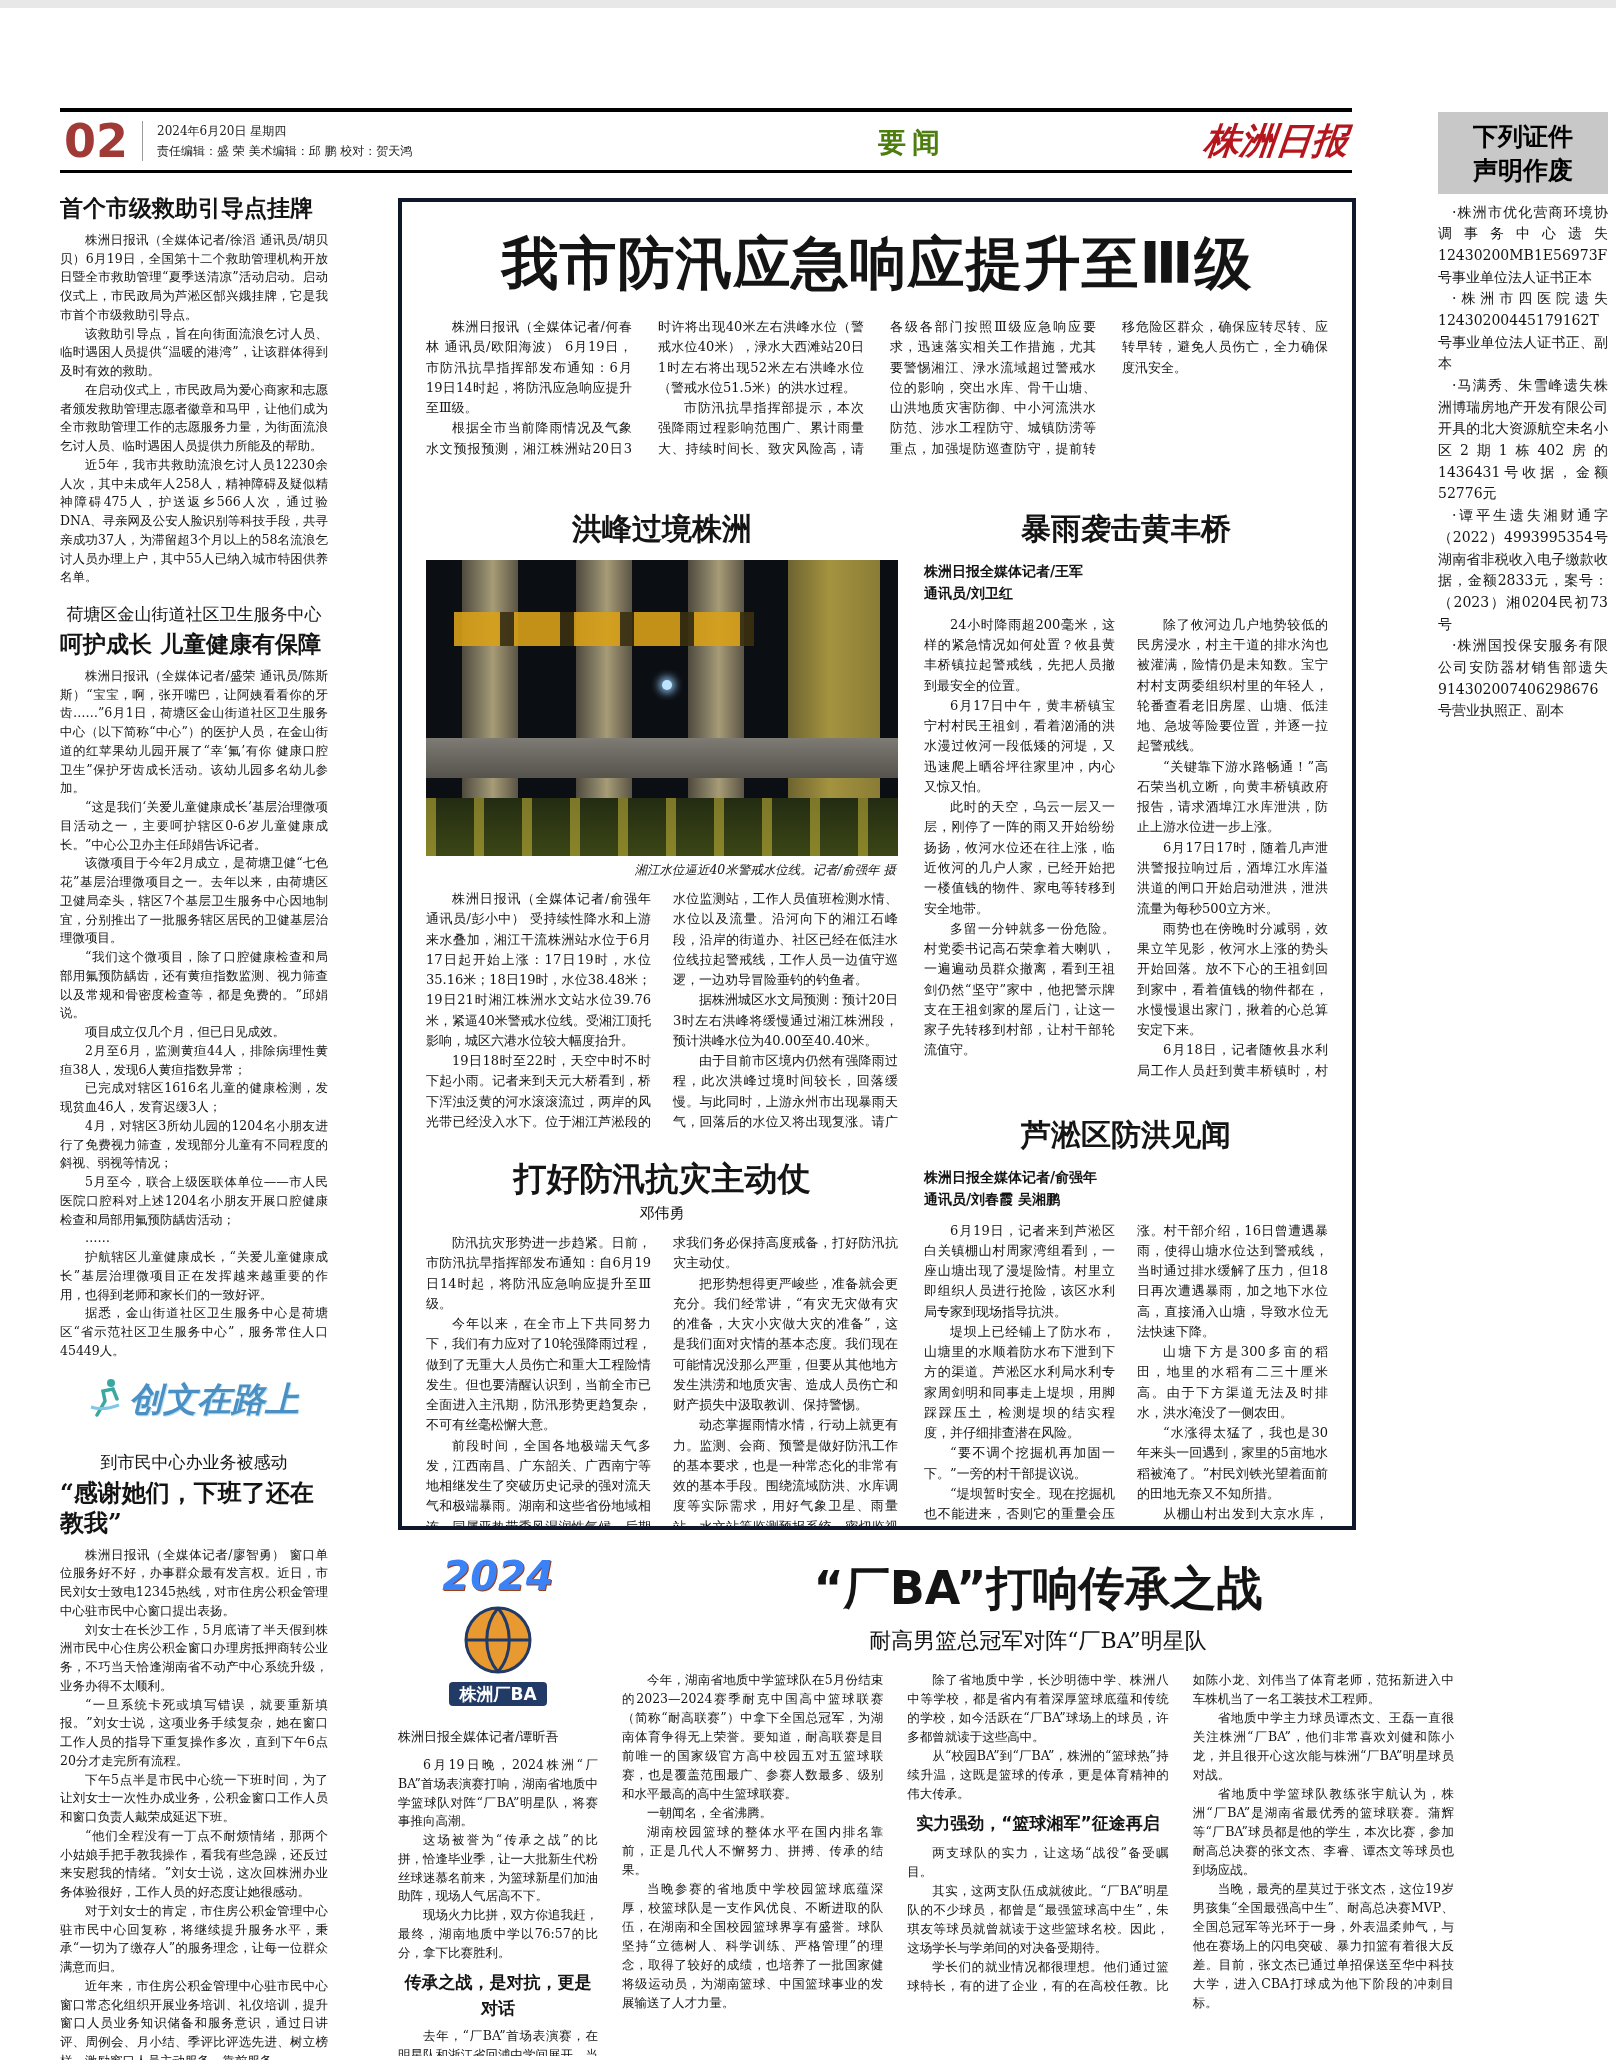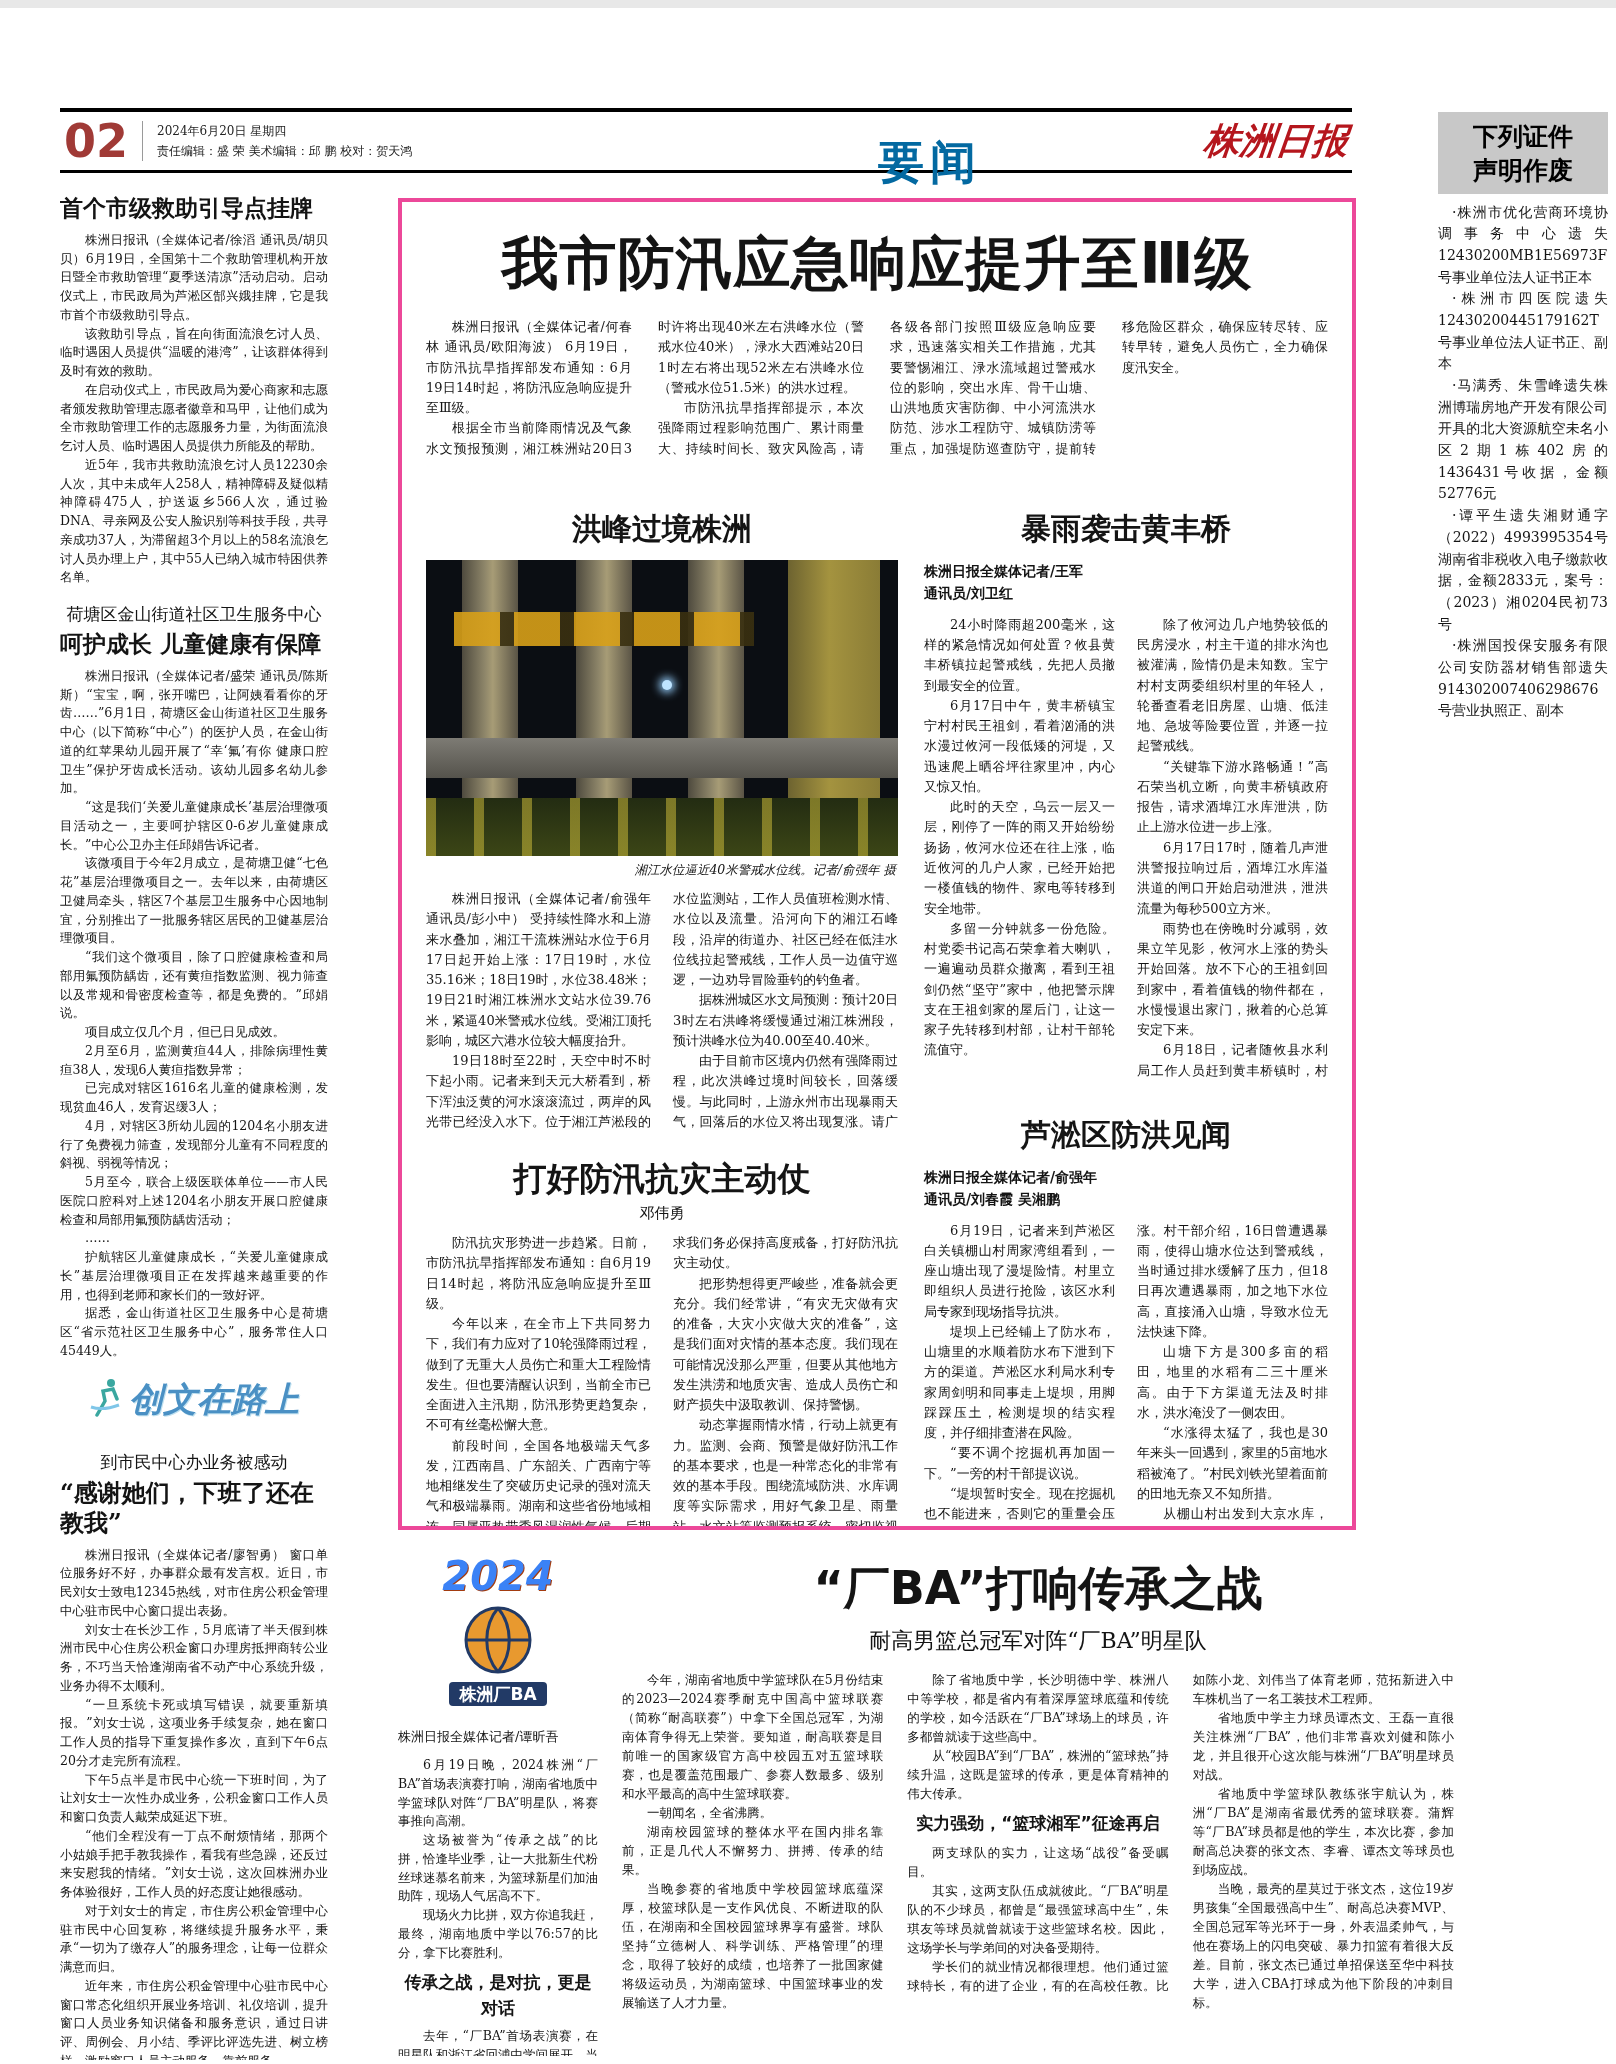--- a/index.html
+++ b/index.html
@@ -6,22 +6,22 @@
   .page{position:relative;width:1616px;height:2064px;background:#ffffff;margin:8px auto;
         font-family:"DejaVu Serif","Liberation Serif",serif;color:#141414;overflow:hidden;}
   
   .masthead{position:absolute;left:60px;top:100px;width:1292px;height:58px;
             border-top:4px solid #000;border-bottom:3px solid #000;
             display:flex;align-items:center;}
   .page-num{font-family:"DejaVu Sans","Liberation Sans",sans-serif;font-weight:bold;
             font-size:46px;color:#a03a36;line-height:1;margin:0 14px 0 4px;}
   .mast-divider{width:1px;height:40px;background:#9a9a9a;margin-right:14px;}
   .edition{font-size:12px;line-height:1.7;color:#222;}
-  .section-title{position:absolute;left:818px;top:20px;font-size:46px;font-weight:bold;
-                 color:#0369a1;letter-spacing:6px;font-family:"DejaVu Serif",serif;}
+  .section-title{position:absolute;left:818px;top:12px;font-size:28px;font-weight:bold;
+                 color:#4d7c0f;letter-spacing:6px;font-family:"DejaVu Serif",serif;}
   .mast-logo{margin-left:auto;margin-right:4px;font-size:36px;font-weight:bold;font-style:italic;
              color:#b5161d;font-family:"DejaVu Serif",serif;transform:skewX(-6deg);}
   
   .notices{position:absolute;left:1438px;top:104px;width:170px;}
   .notices-title{background:#c8c8c8;text-align:center;padding:8px 0 6px;
                  font-family:"DejaVu Sans",sans-serif;font-weight:bold;font-size:25px;line-height:1.35;color:#000000;}
   .notices-body{margin-top:8px;font-size:14px;line-height:1.55;text-align:justify;}
   .notices-body p{margin:0;text-indent:1em;}
   
   .left-col{position:absolute;left:60px;top:186px;width:268px;height:1866px;overflow:hidden;}
@@ -30,21 +30,21 @@
                  font-size:23px;line-height:1.25;margin:0 0 8px;}
   .art-title-song{font-weight:bold;font-size:24px;line-height:1.25;margin:0 0 8px;}
   .kicker{font-size:17px;margin:0 0 4px;text-align:center;}
   .body{font-size:12.5px;line-height:1.5;text-align:justify;}
   .body p{margin:0;text-indent:2em;}
   .logo-cwzls{display:flex;justify-content:center;gap:6px;height:62px;margin:6px 0 12px;}
   .cwzls-text{font-family:"DejaVu Sans",sans-serif;font-weight:bold;font-style:italic;
               font-size:34px;color:#4a90c4;text-shadow:1px 1px 0 #bfe0ef;}
   
   .flood-box{position:absolute;left:398px;top:190px;width:958px;height:1332px;
-             border:4px solid #ec4899;padding:16px 24px;box-sizing:border-box;overflow:hidden;}
+             border:4px solid #0f172a;padding:16px 24px;box-sizing:border-box;overflow:hidden;}
   .flood-headline{font-family:"DejaVu Sans","Liberation Sans",sans-serif;font-weight:900;
                   font-size:57px;text-align:center;margin:8px 0 14px;letter-spacing:1px;}
   .flood-lead{column-count:4;column-gap:26px;font-size:13px;line-height:1.56;text-align:justify;
               height:178px;overflow:hidden;}
   .flood-lead p{margin:0;text-indent:2em;}
   .flood-row{display:flex;gap:26px;margin-top:10px;}
   .flood-left{width:472px;flex:0 0 472px;}
   .flood-right{flex:1;min-width:0;}
   .sub-title{font-weight:bold;font-size:30px;text-align:center;margin:4px 0 10px;}
   .photo{position:relative;width:100%;height:296px;background:#0b0e13;overflow:hidden;}

